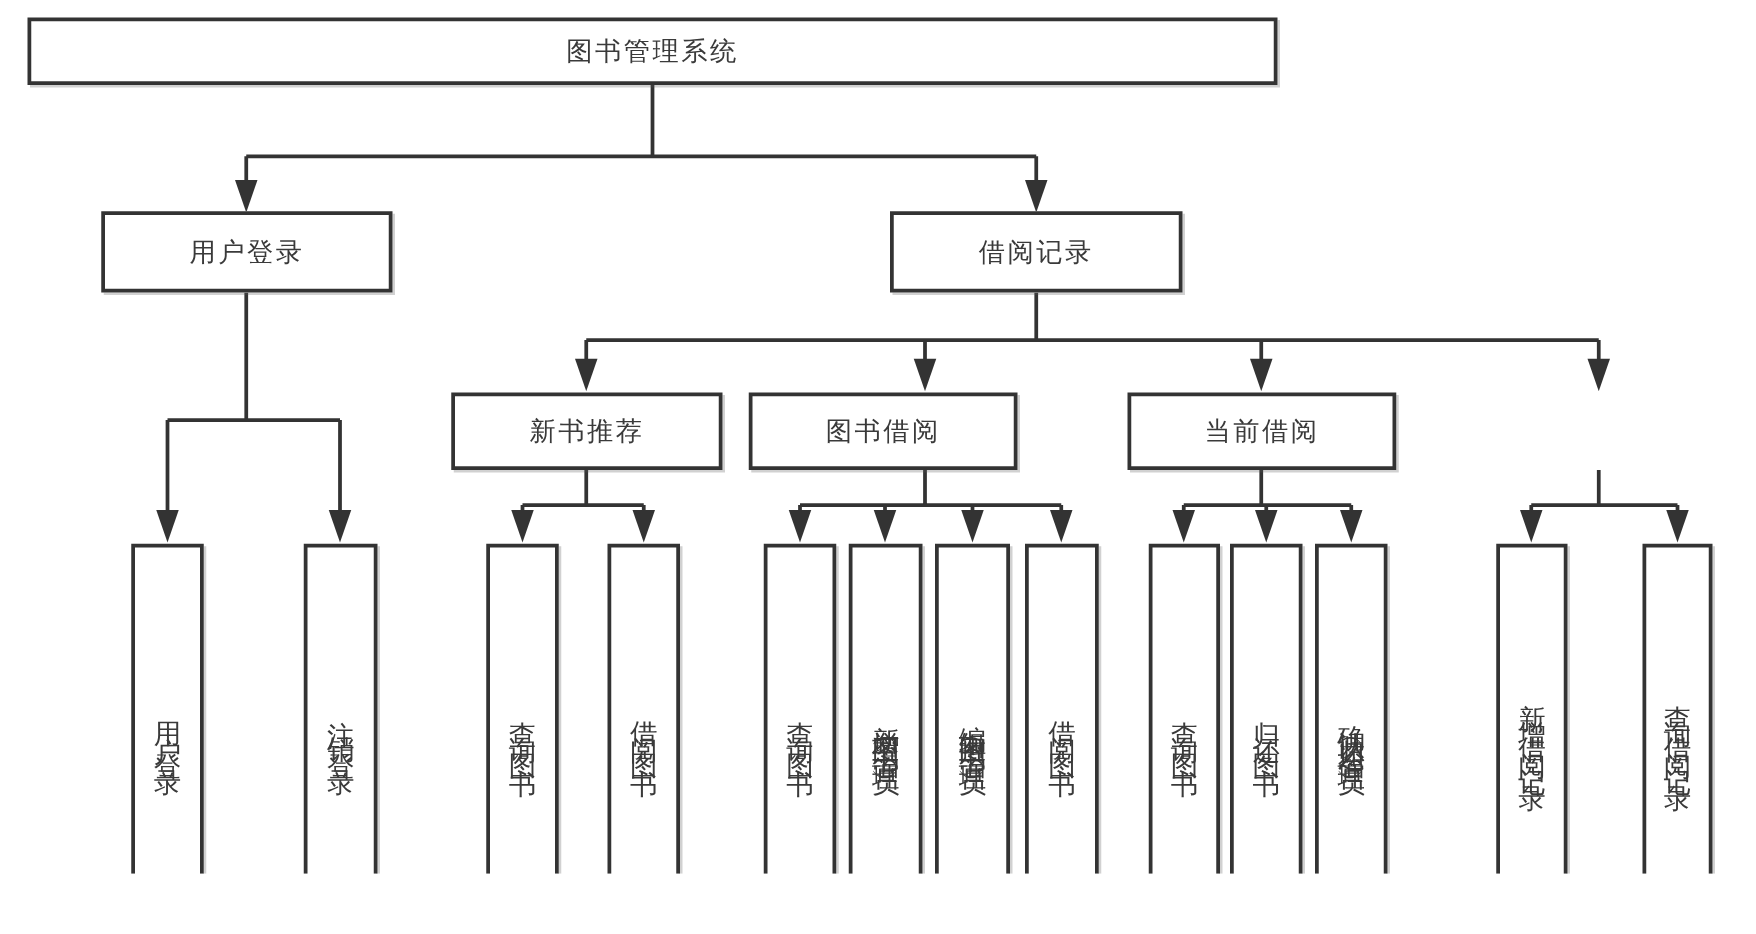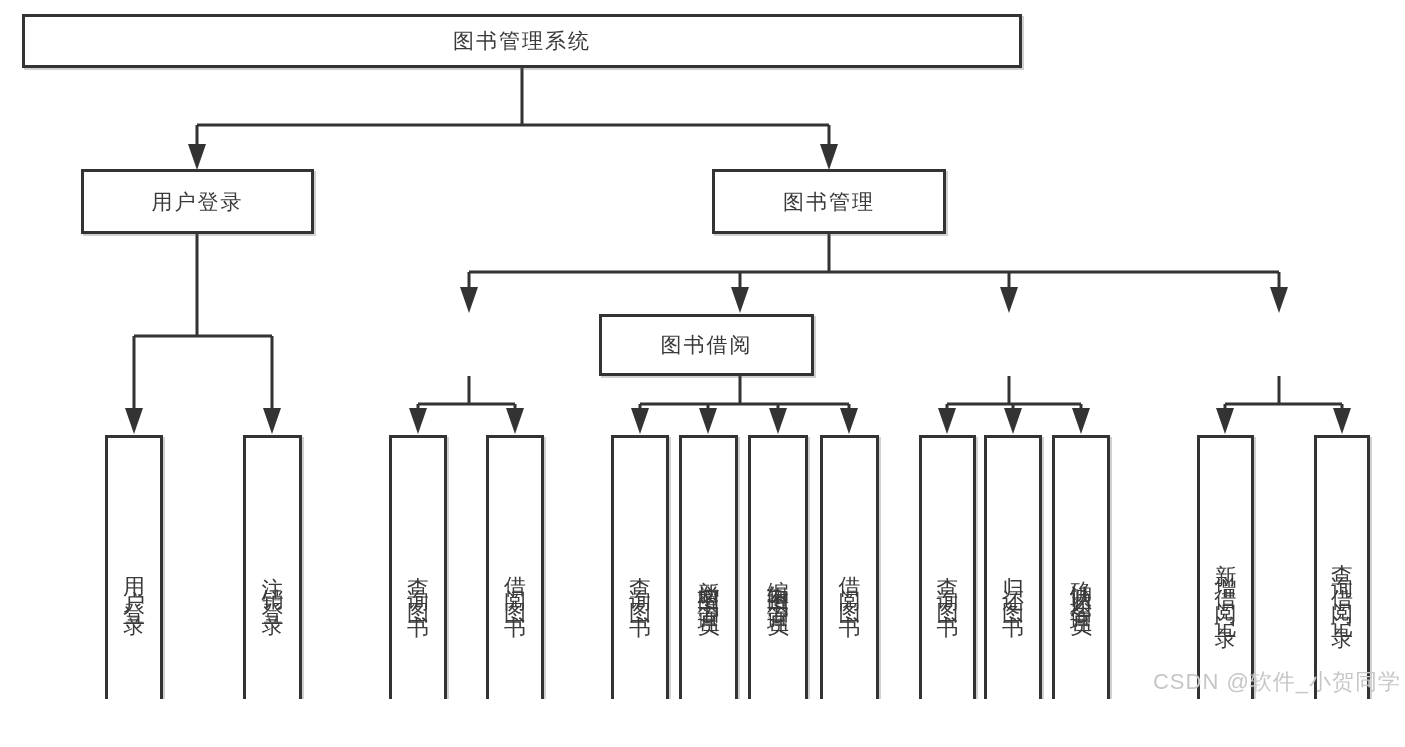--- a/index.html
+++ b/index.html
@@ -117,25 +117,31 @@
   </svg>
 
   <div class="box" style="left:22px;top:14px;width:1000px;height:54px">
     <span class="hlabel">图书管理系统</span>
   </div>
 
   <div class="box l2" style="left:81px;width:233px">
     <span class="hlabel">用户登录</span>
   </div>
   <div class="box l2" style="left:712px;width:234px">
-    <span class="hlabel">图书管理</span>
+    <span class="hlabel">借阅记录</span>
   </div>
 
+  <div class="box l3" style="left:361px;width:217px">
+    <span class="hlabel">新书推荐</span>
+  </div>
   <div class="box l3" style="left:599px;width:215px">
     <span class="hlabel">图书借阅</span>
+  </div>
+  <div class="box l3" style="left:902px;width:215px">
+    <span class="hlabel">当前借阅</span>
   </div>
 
   <div class="box leaf" style="left:105px;width:58px">
     <span class="vtext sp-loose">用户登录</span>
   </div>
   <div class="box leaf" style="left:243px;width:59px">
     <span class="vtext sp-loose">注销登录</span>
   </div>
 
   <div class="box leaf" style="left:389px;width:58px">
@@ -168,15 +174,14 @@
     <span class="vtext sp-tight">确认归还（管理员）</span>
   </div>
 
   <div class="box leaf" style="left:1197px;width:57px">
     <span class="vtext sp-loose">新增借阅记录</span>
   </div>
   <div class="box leaf" style="left:1314px;width:56px">
     <span class="vtext sp-loose">查询借阅记录</span>
   </div>
 
-  <div class="watermark">CSDN @软件_小贺同学</div>
 
 </div>
 
 </body></html>

